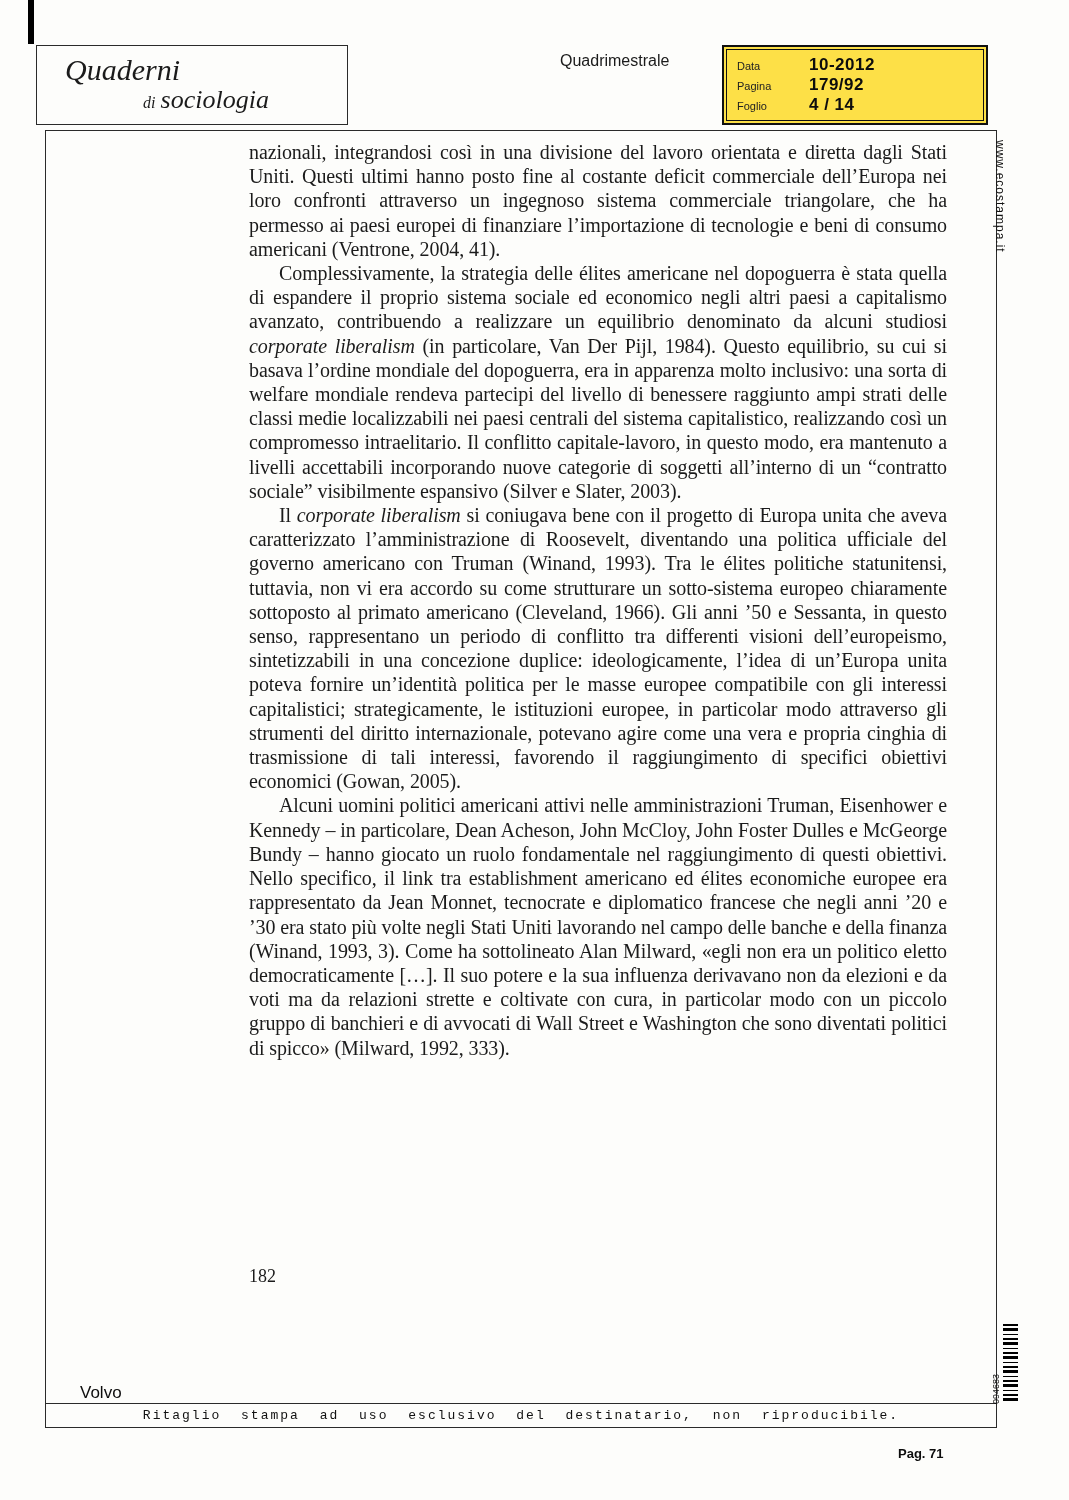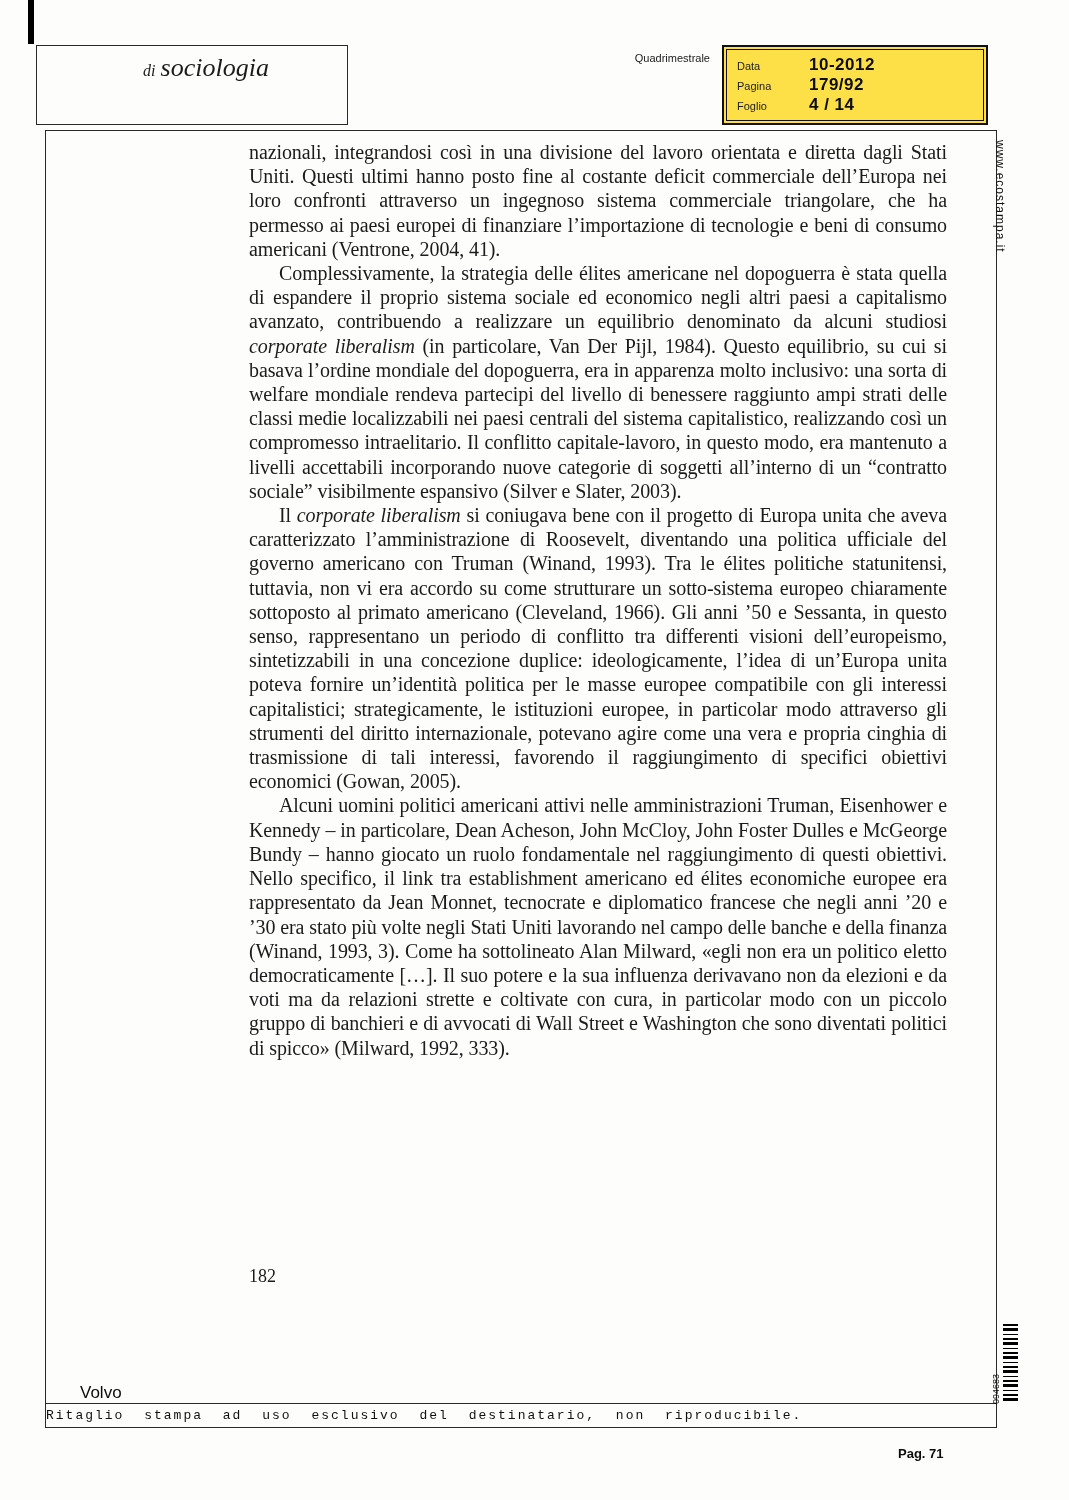--- a/index.html
+++ b/index.html
@@ -30,22 +30,21 @@
     font-style: italic; font-size: 30px; line-height: 32px;
     font-family: "Liberation Serif", serif;
   }
   .masthead-l2 { font-style: italic; line-height: 28px; text-align: center; }
   .masthead-l2 .small { font-size: 16px; margin-right: 5px; }
   .masthead-l2 .big { font-size: 26px; }
 
   
   .periodicity {
     position: absolute; left: 560px; top: 52px; width: 150px;
-    text-align: right;
-    font-family: "Liberation Sans", sans-serif; font-size: 11px;
+    font-family: "Liberation Sans", sans-serif; font-size: 16px;
     color: #1a1a1a;
   }
 
   
   .info-box {
     position: absolute; left: 722px; top: 45px; width: 266px; height: 80px;
     border: 2px solid #111; box-sizing: border-box; padding: 2px;
     background: #fde047;
   }
   .info-box-inner {
@@ -74,21 +73,21 @@
   .it { font-style: italic; }
 
   .page-number {
     position: absolute; left: 203px; top: 1135px; width: 698px;
     text-align: left; font-size: 18px;
   }
 
   .footer-row {
     position: absolute; left: 0; bottom: 0; width: 100%; height: 24px;
     border-top: 1px solid #2a2a2a; box-sizing: border-box;
-    display: flex; align-items: center; justify-content: flex-start;
+    display: flex; align-items: center; justify-content: center;
   }
   .footer-disclaimer {
     font-family: "Liberation Mono", monospace; font-size: 13px;
     letter-spacing: 2px; word-spacing: 10px; color: #111;
     white-space: nowrap;
   }
 
   
   .ecostampa-vertical {
     position: absolute; left: 993px; top: 140px;
@@ -129,20 +128,21 @@
   }
 </style>
 </head>
 <body>
 
 <div class="page">
 
   <div class="scan-mark"></div>
 
   <div class="masthead-box">
+    <div class="masthead-l1">Quaderni</div>
     <div class="masthead-l2"><span class="small">di</span><span class="big">sociologia</span></div>
   </div>
 
   <div class="periodicity">Quadrimestrale</div>
 
   <div class="info-box">
     <div class="info-box-inner">
       <div class="info-row">
         <span class="info-label">Data</span>
         <span class="info-value">10-2012</span>

